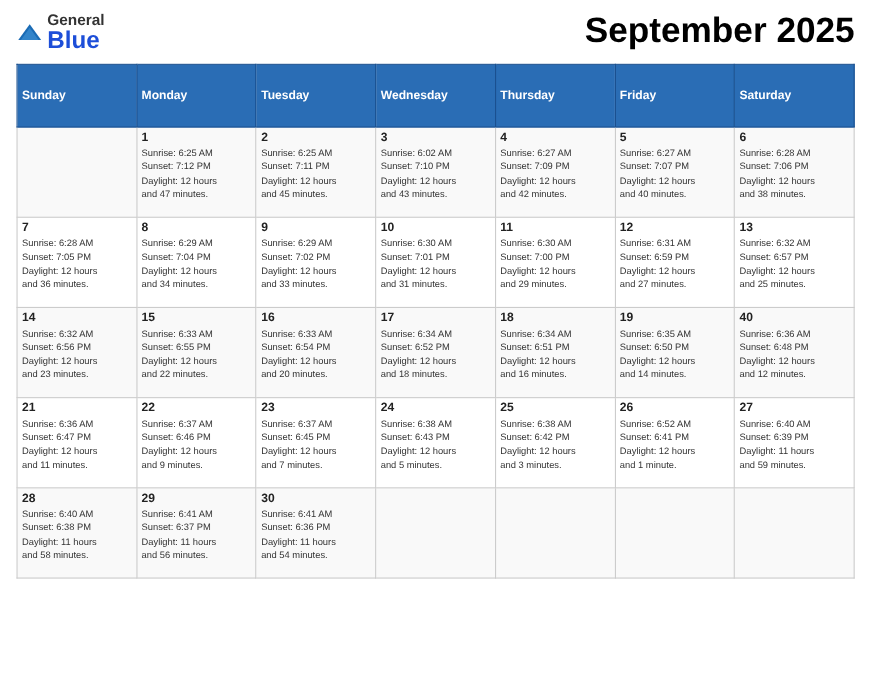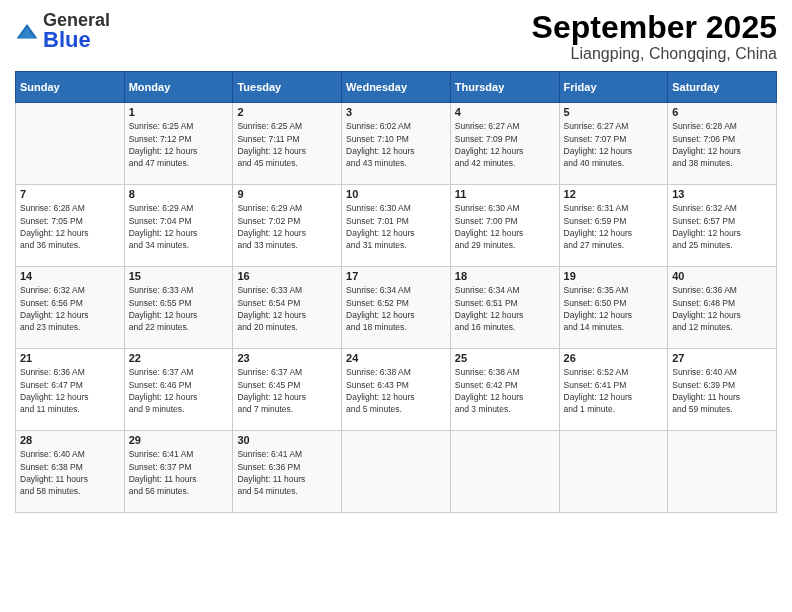--- a/index.html
+++ b/index.html
@@ -46,21 +46,21 @@
     table {
       width: 100%;
       border-collapse: collapse;
       table-layout: fixed;
     }
     thead tr th {
       background-color: #2a6db5;
       color: white;
       font-size: 11px;
       font-weight: bold;
-      padding: 9px 4px;
+      padding: 22px 4px;
       text-align: left;
       border: 1px solid #1a5090;
     }
     tbody tr td {
       border: 1px solid #ccc;
       vertical-align: top;
       padding: 3px 4px;
       font-size: 9px;
       color: #333;
       height: 82px;
@@ -91,27 +91,26 @@
 <body>
 
 <div class="page">
   <div class="header">
     <div class="logo">
       <svg class="logo-icon" viewBox="0 0 30 24" xmlns="http://www.w3.org/2000/svg">
         <polygon points="15,2 28,20 2,20" fill="#1a6bb5"></polygon>
         <polygon points="15,6 25,20 5,20" fill="#4a9de0" opacity="0.5"></polygon>
       </svg>
       <div>
-        <span style="font-size:18px;font-weight:bold;color:#333;">General</span><br>
+        <span style="font-size:14px;font-weight:bold;color:#333;">General</span><br>
         <span style="font-size:22px;font-weight:bold;color:#1d4ed8;margin-top:-4px;display:block;">Blue</span>
       </div>
     </div>
     <div class="title-block">
       <div class="month-title">September 2025</div>
-      <div class="location-title">Liangping, Chongqing, China</div>
     </div>
   </div>
 
   <table>
     <thead>
       <tr>
         <th>Sunday</th>
         <th>Monday</th>
         <th>Tuesday</th>
         <th>Wednesday</th>

